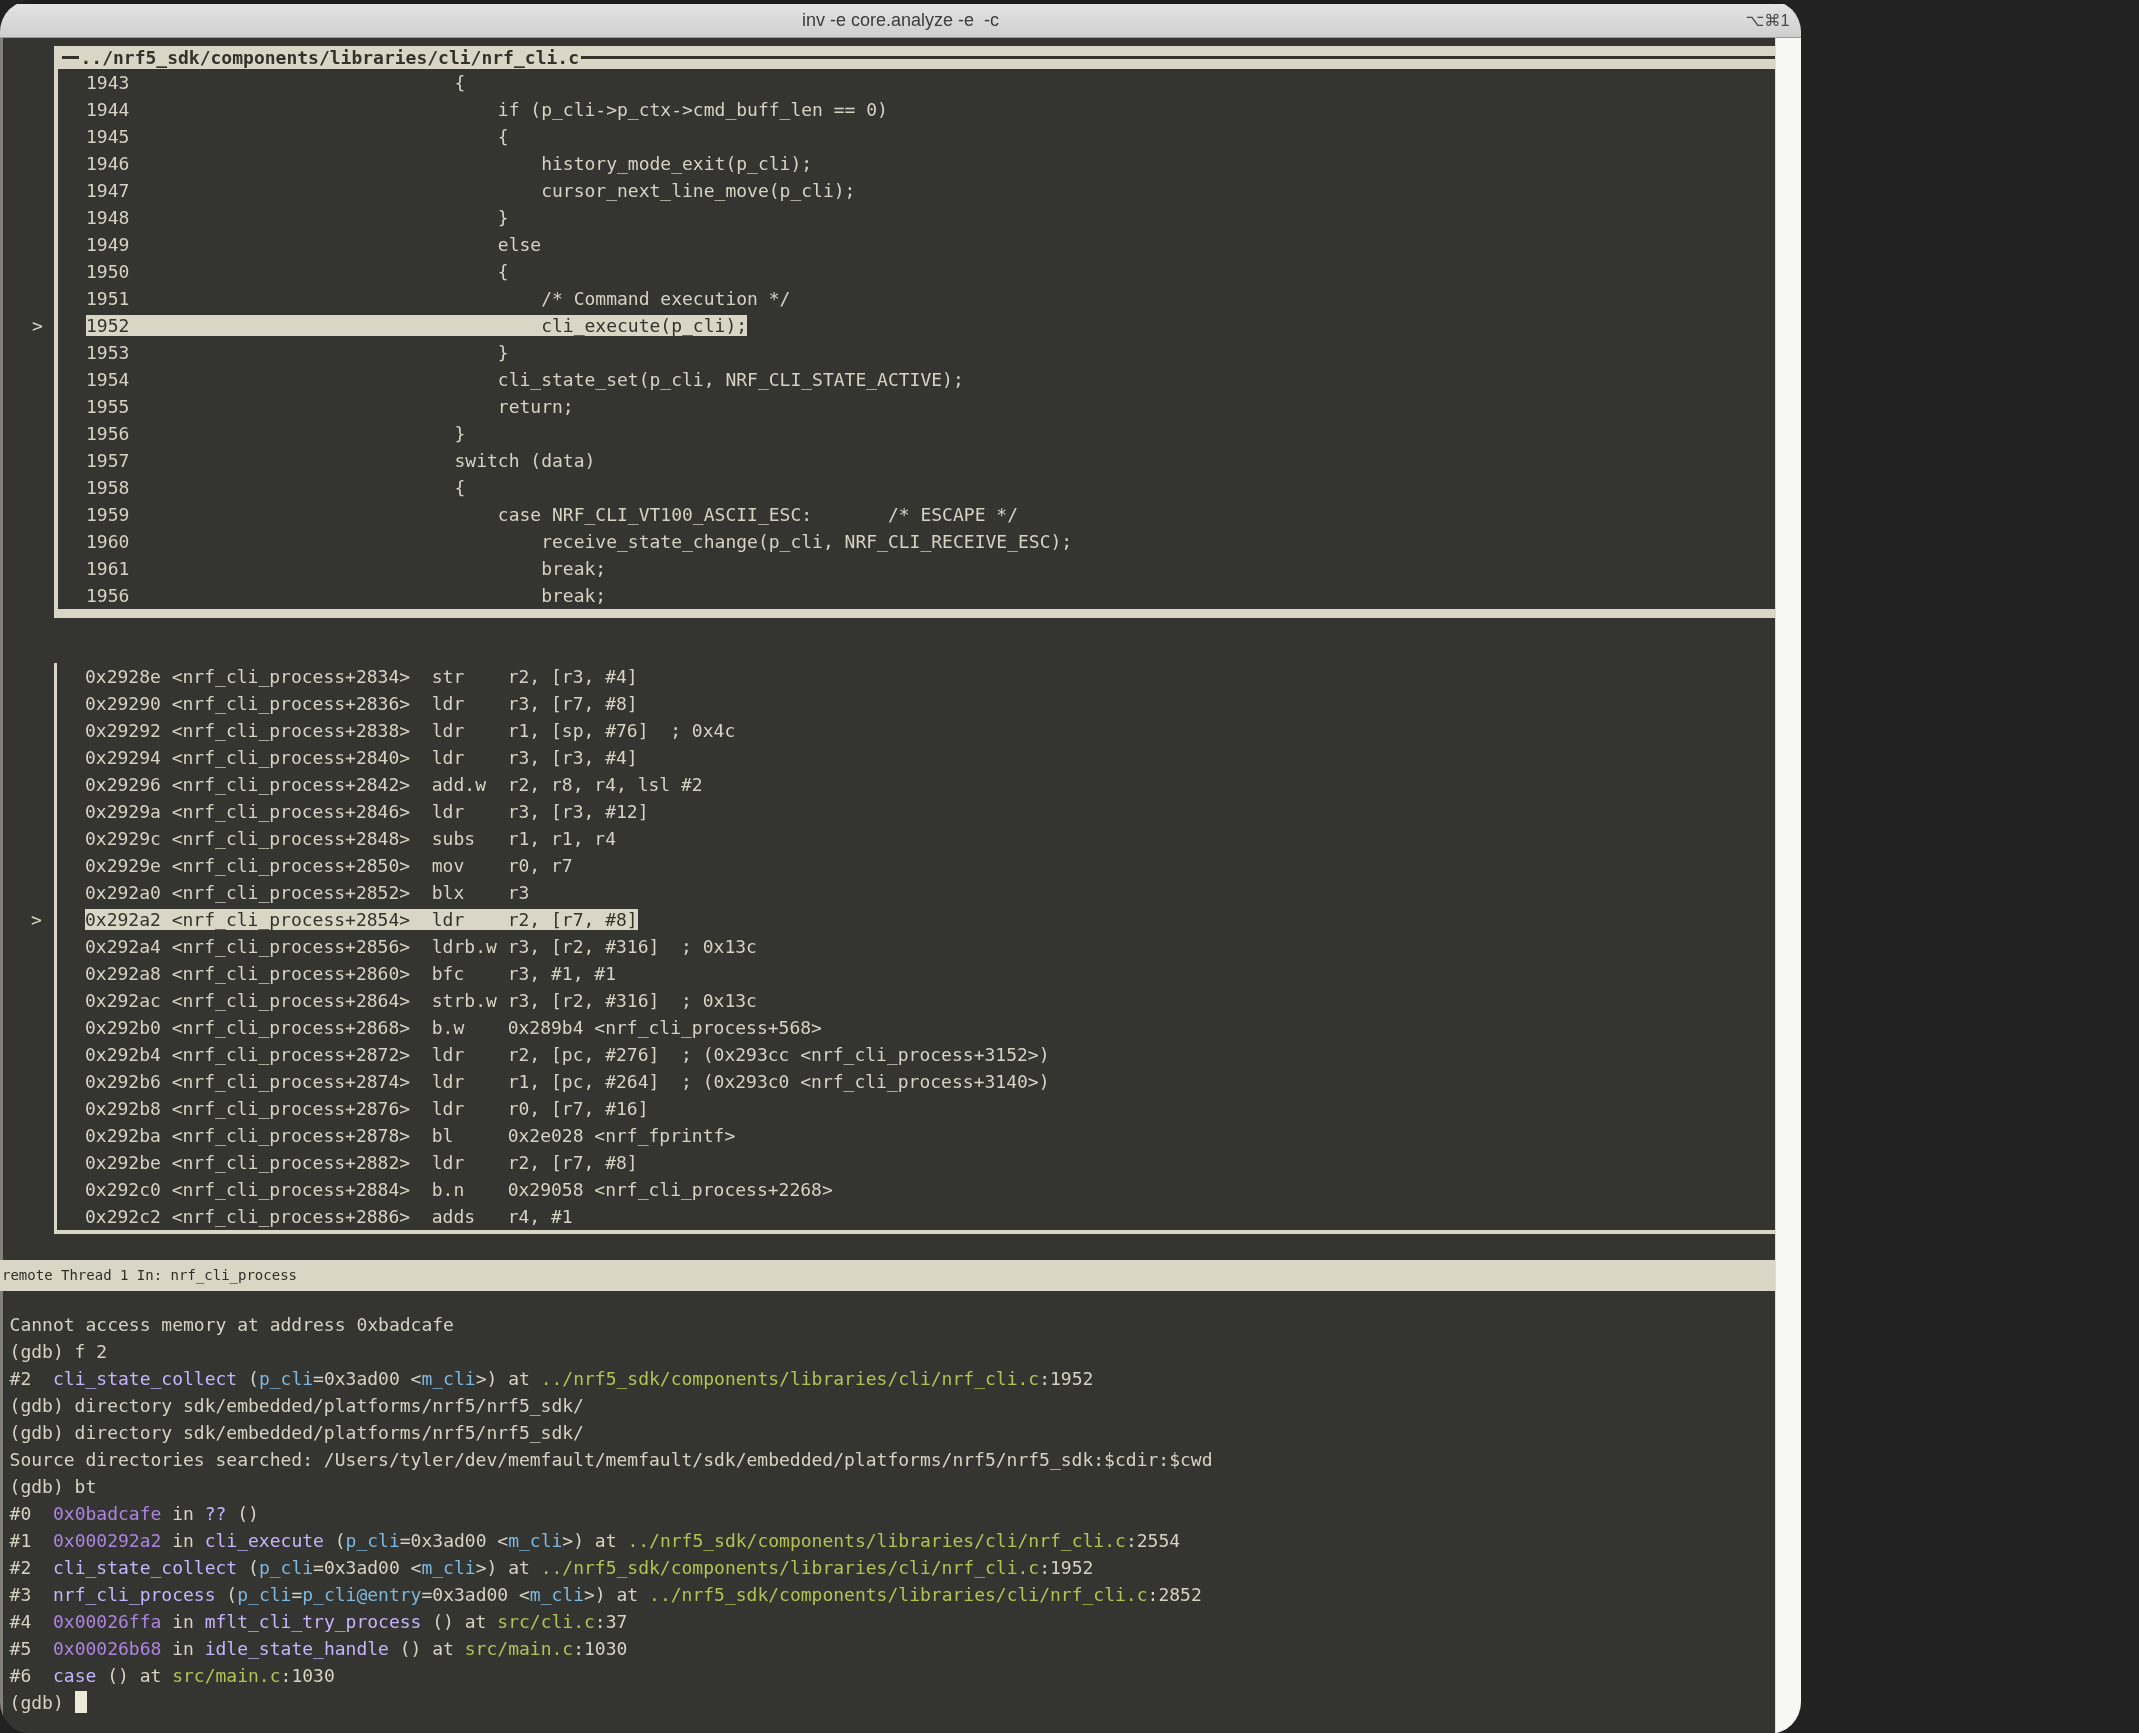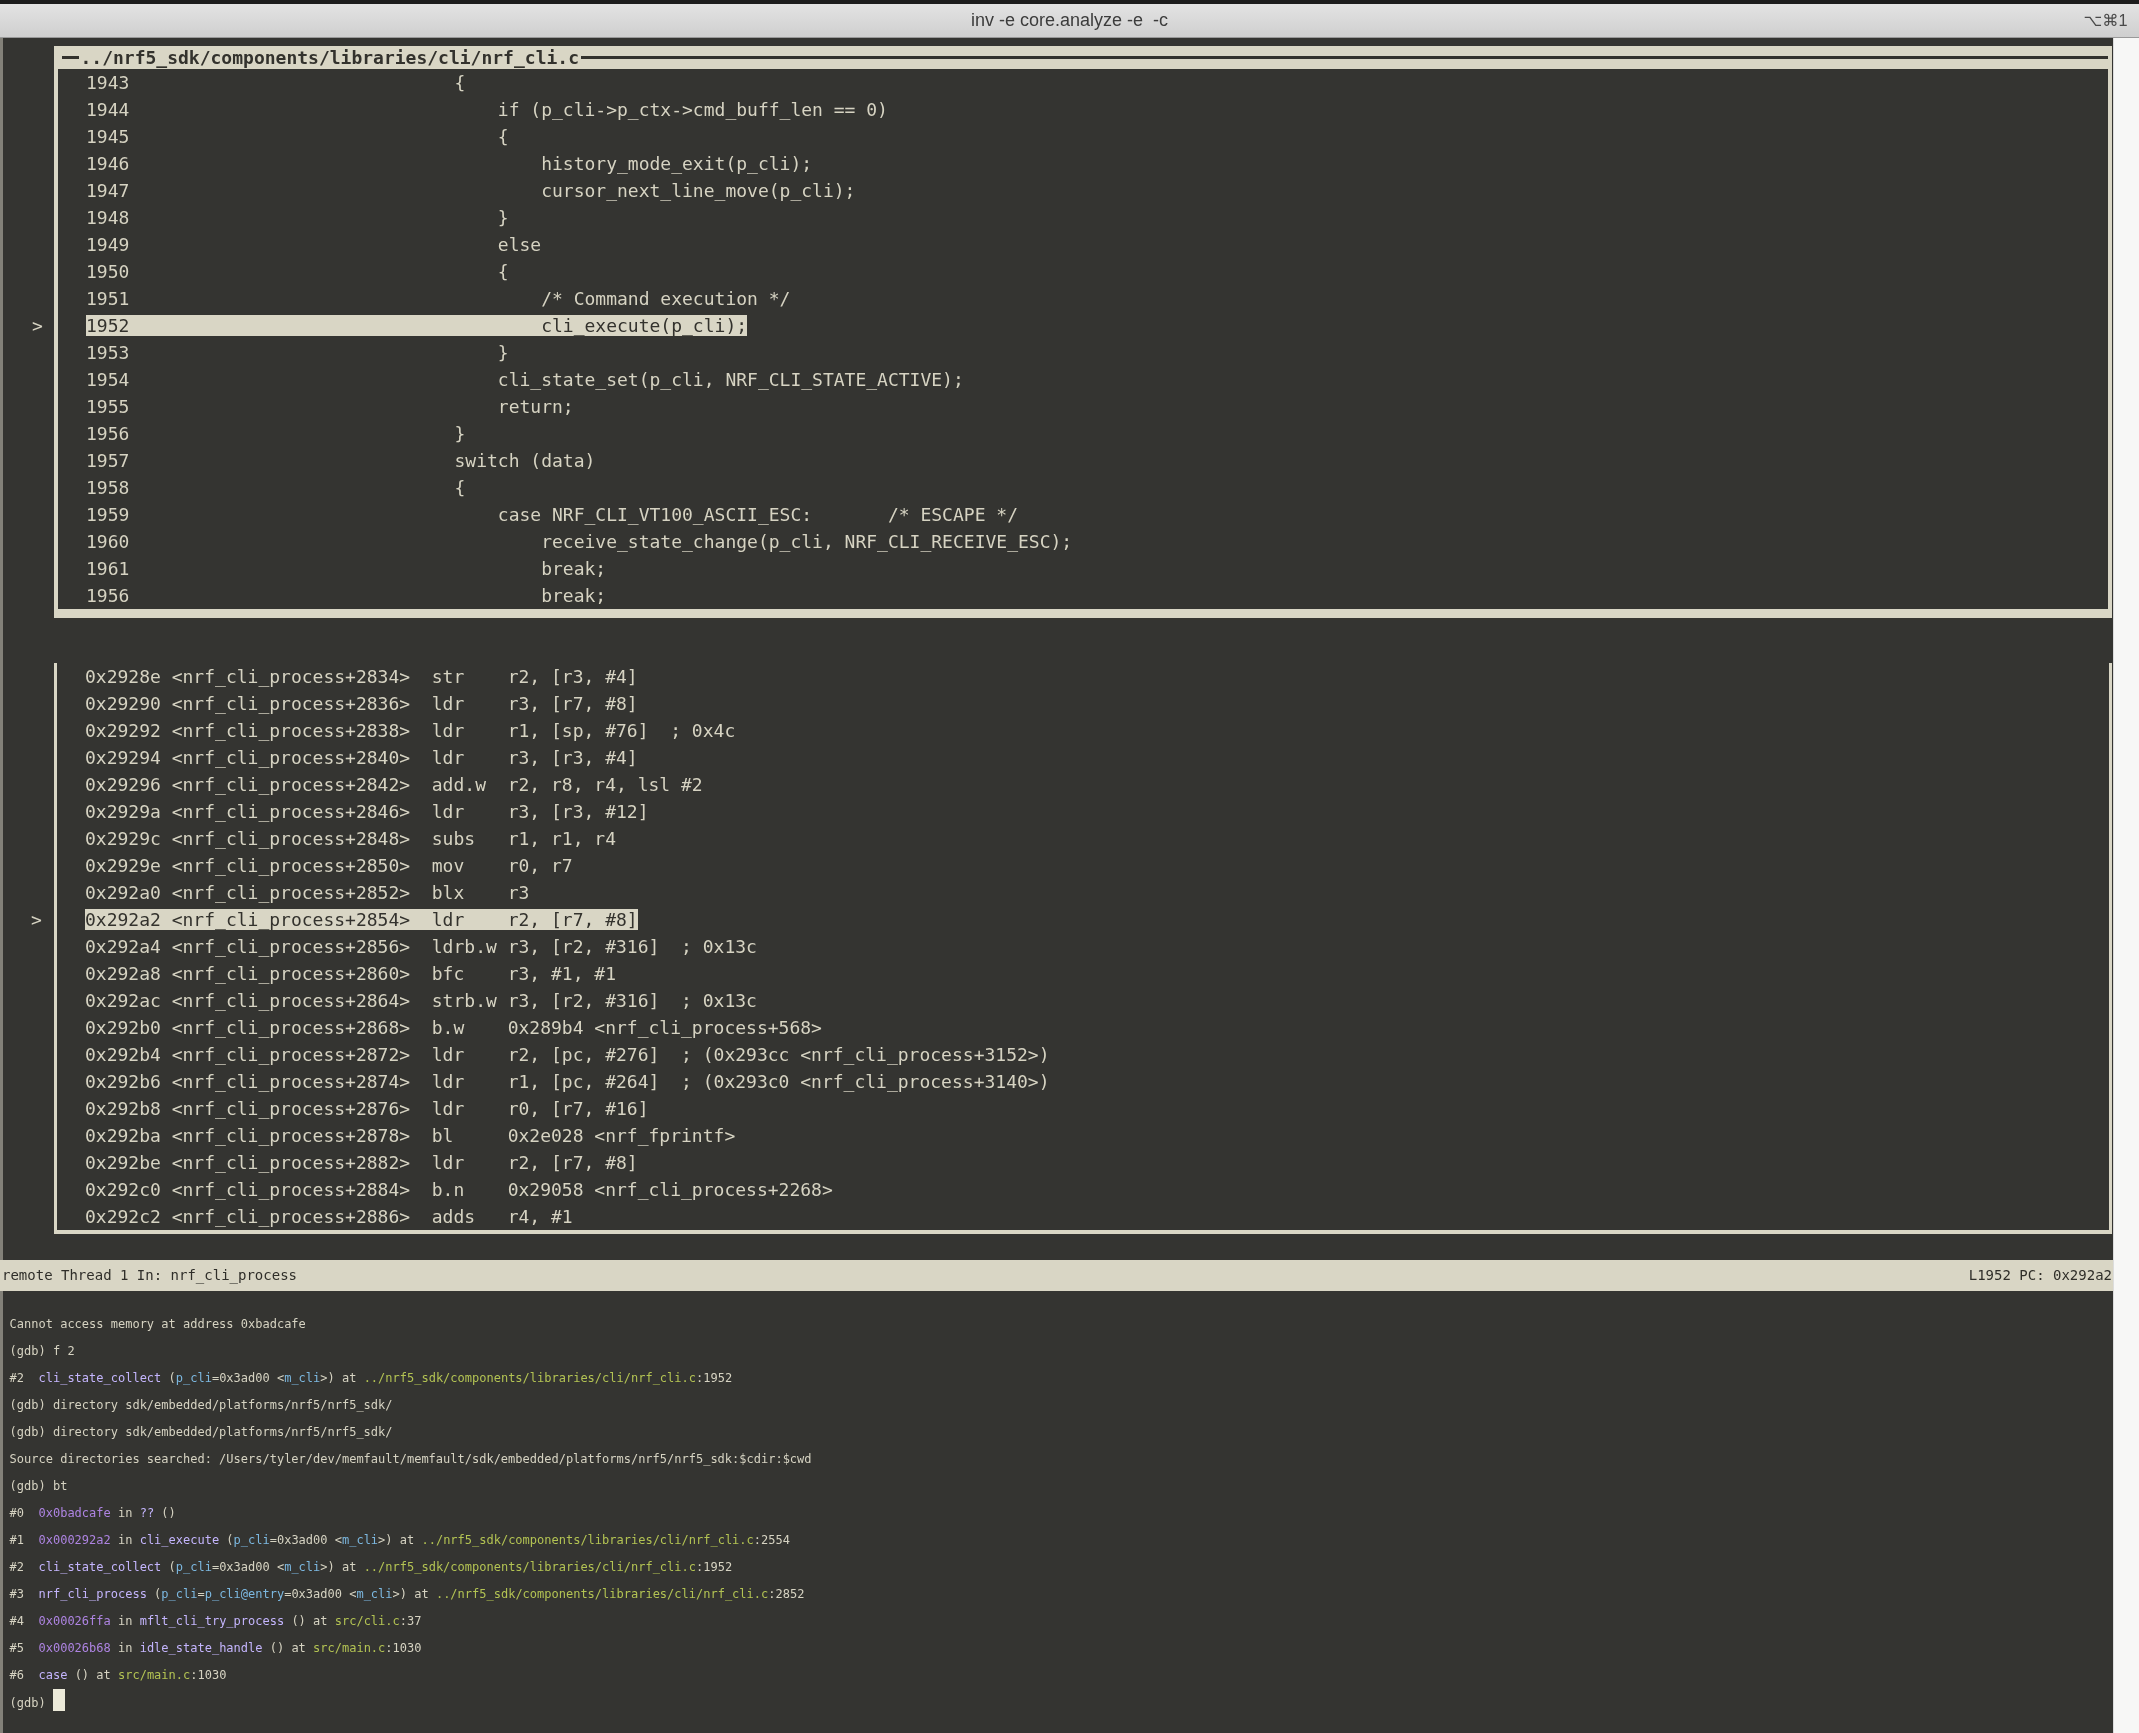--- a/index.html
+++ b/index.html
@@ -2,22 +2,22 @@
 <html><head>
 <meta charset="utf-8">
 <style>
   :root{
     --term-bg:#343431;
     --fg:#d6d3c2;
     --bd:#d9d6c5;
     --dark:#33322d;
   }
   html,body{margin:0;padding:0;background:#222;}
-  .screen{position:relative;width:2139px;height:1734px;background:var(--term-bg);
-          font-family:"DejaVu Sans Mono",monospace;overflow:hidden;}
+  .screen{position:relative;width:1801px;height:1734px;background:var(--term-bg);
+          font-family:"DejaVu Sans Mono",monospace;overflow:hidden;border-radius:32px;}
 
   
   .titlebar{position:absolute;top:0;left:0;right:0;height:38px;
             background:linear-gradient(#e3e3e3,#cfcfcf);
             border-top:4.8px solid #1d1d1d;border-bottom:1px solid #999;
             display:flex;align-items:center;justify-content:center;box-sizing:border-box;}
   .titlebar .t{font-family:"Liberation Sans",sans-serif;font-size:18px;color:#3c3c3c;white-space:pre;}
   .titlebar .sc{position:absolute;right:11.5px;font-family:"Liberation Sans",sans-serif;
                 font-size:16.3px;color:#4a4a4a;}
 
@@ -48,21 +48,21 @@
   .hl{background:var(--bd);color:var(--dark);}
 
   
   .statusbar{position:absolute;top:1260px;left:0;width:2114px;height:31px;background:var(--bd);
              color:#2f2e29;font-size:14px;line-height:31px;display:flex;
              justify-content:space-between;padding:0 2px;box-sizing:border-box;white-space:pre;}
 
   
   .console{position:absolute;top:1292px;left:0;width:2114px;bottom:0;
            padding:19px 0 0 9.6px;box-sizing:border-box;}
-  .cline{margin:0;height:27px;line-height:27px;font-size:12px;white-space:pre;font-family:inherit;}
+  .cline{margin:0;height:27px;line-height:27px;font-size:18px;white-space:pre;font-family:inherit;}
   .c-fg{color:var(--fg);}
   .c-o{color:#c4b5fd;}
   .c-p{color:#ae84e2;text-align:right;}
   .c-g{color:#b3c353;}
   .c-cy{color:#7cb8e0;}
   .cursor{display:inline-block;width:12.4px;height:22px;background:#ecead9;vertical-align:-3.8px;}
 </style>
 </head>
 <body>
 

